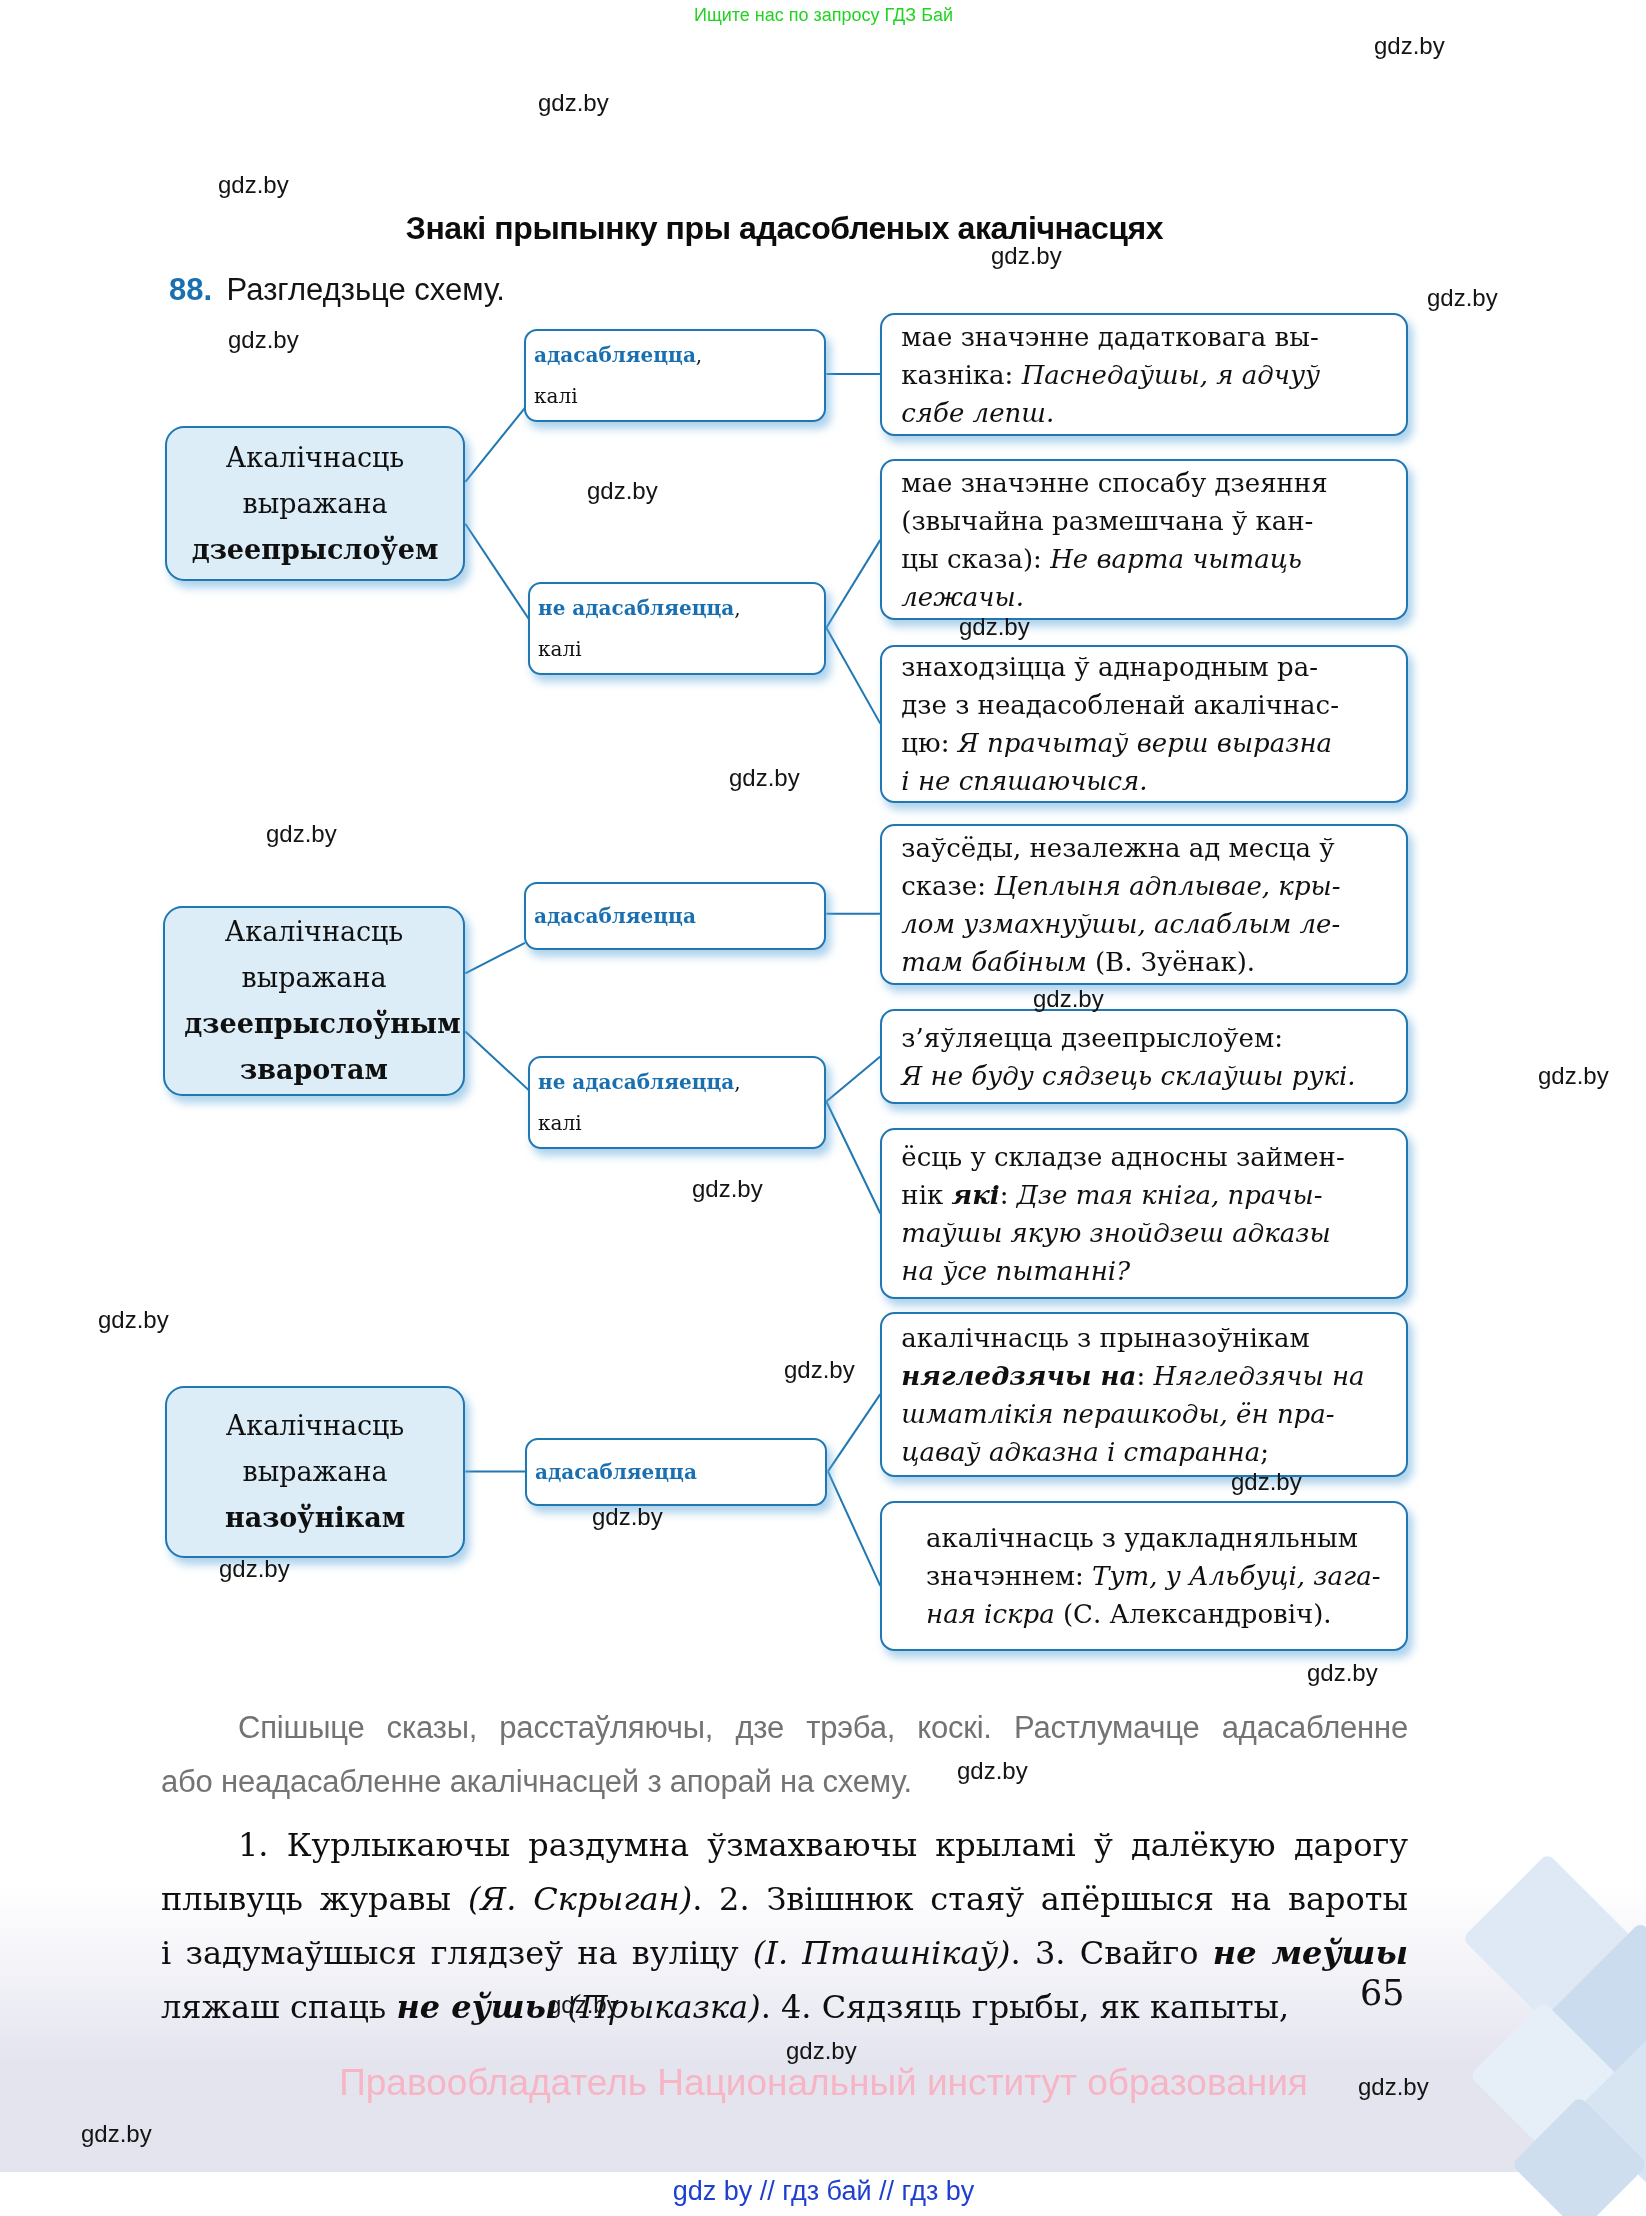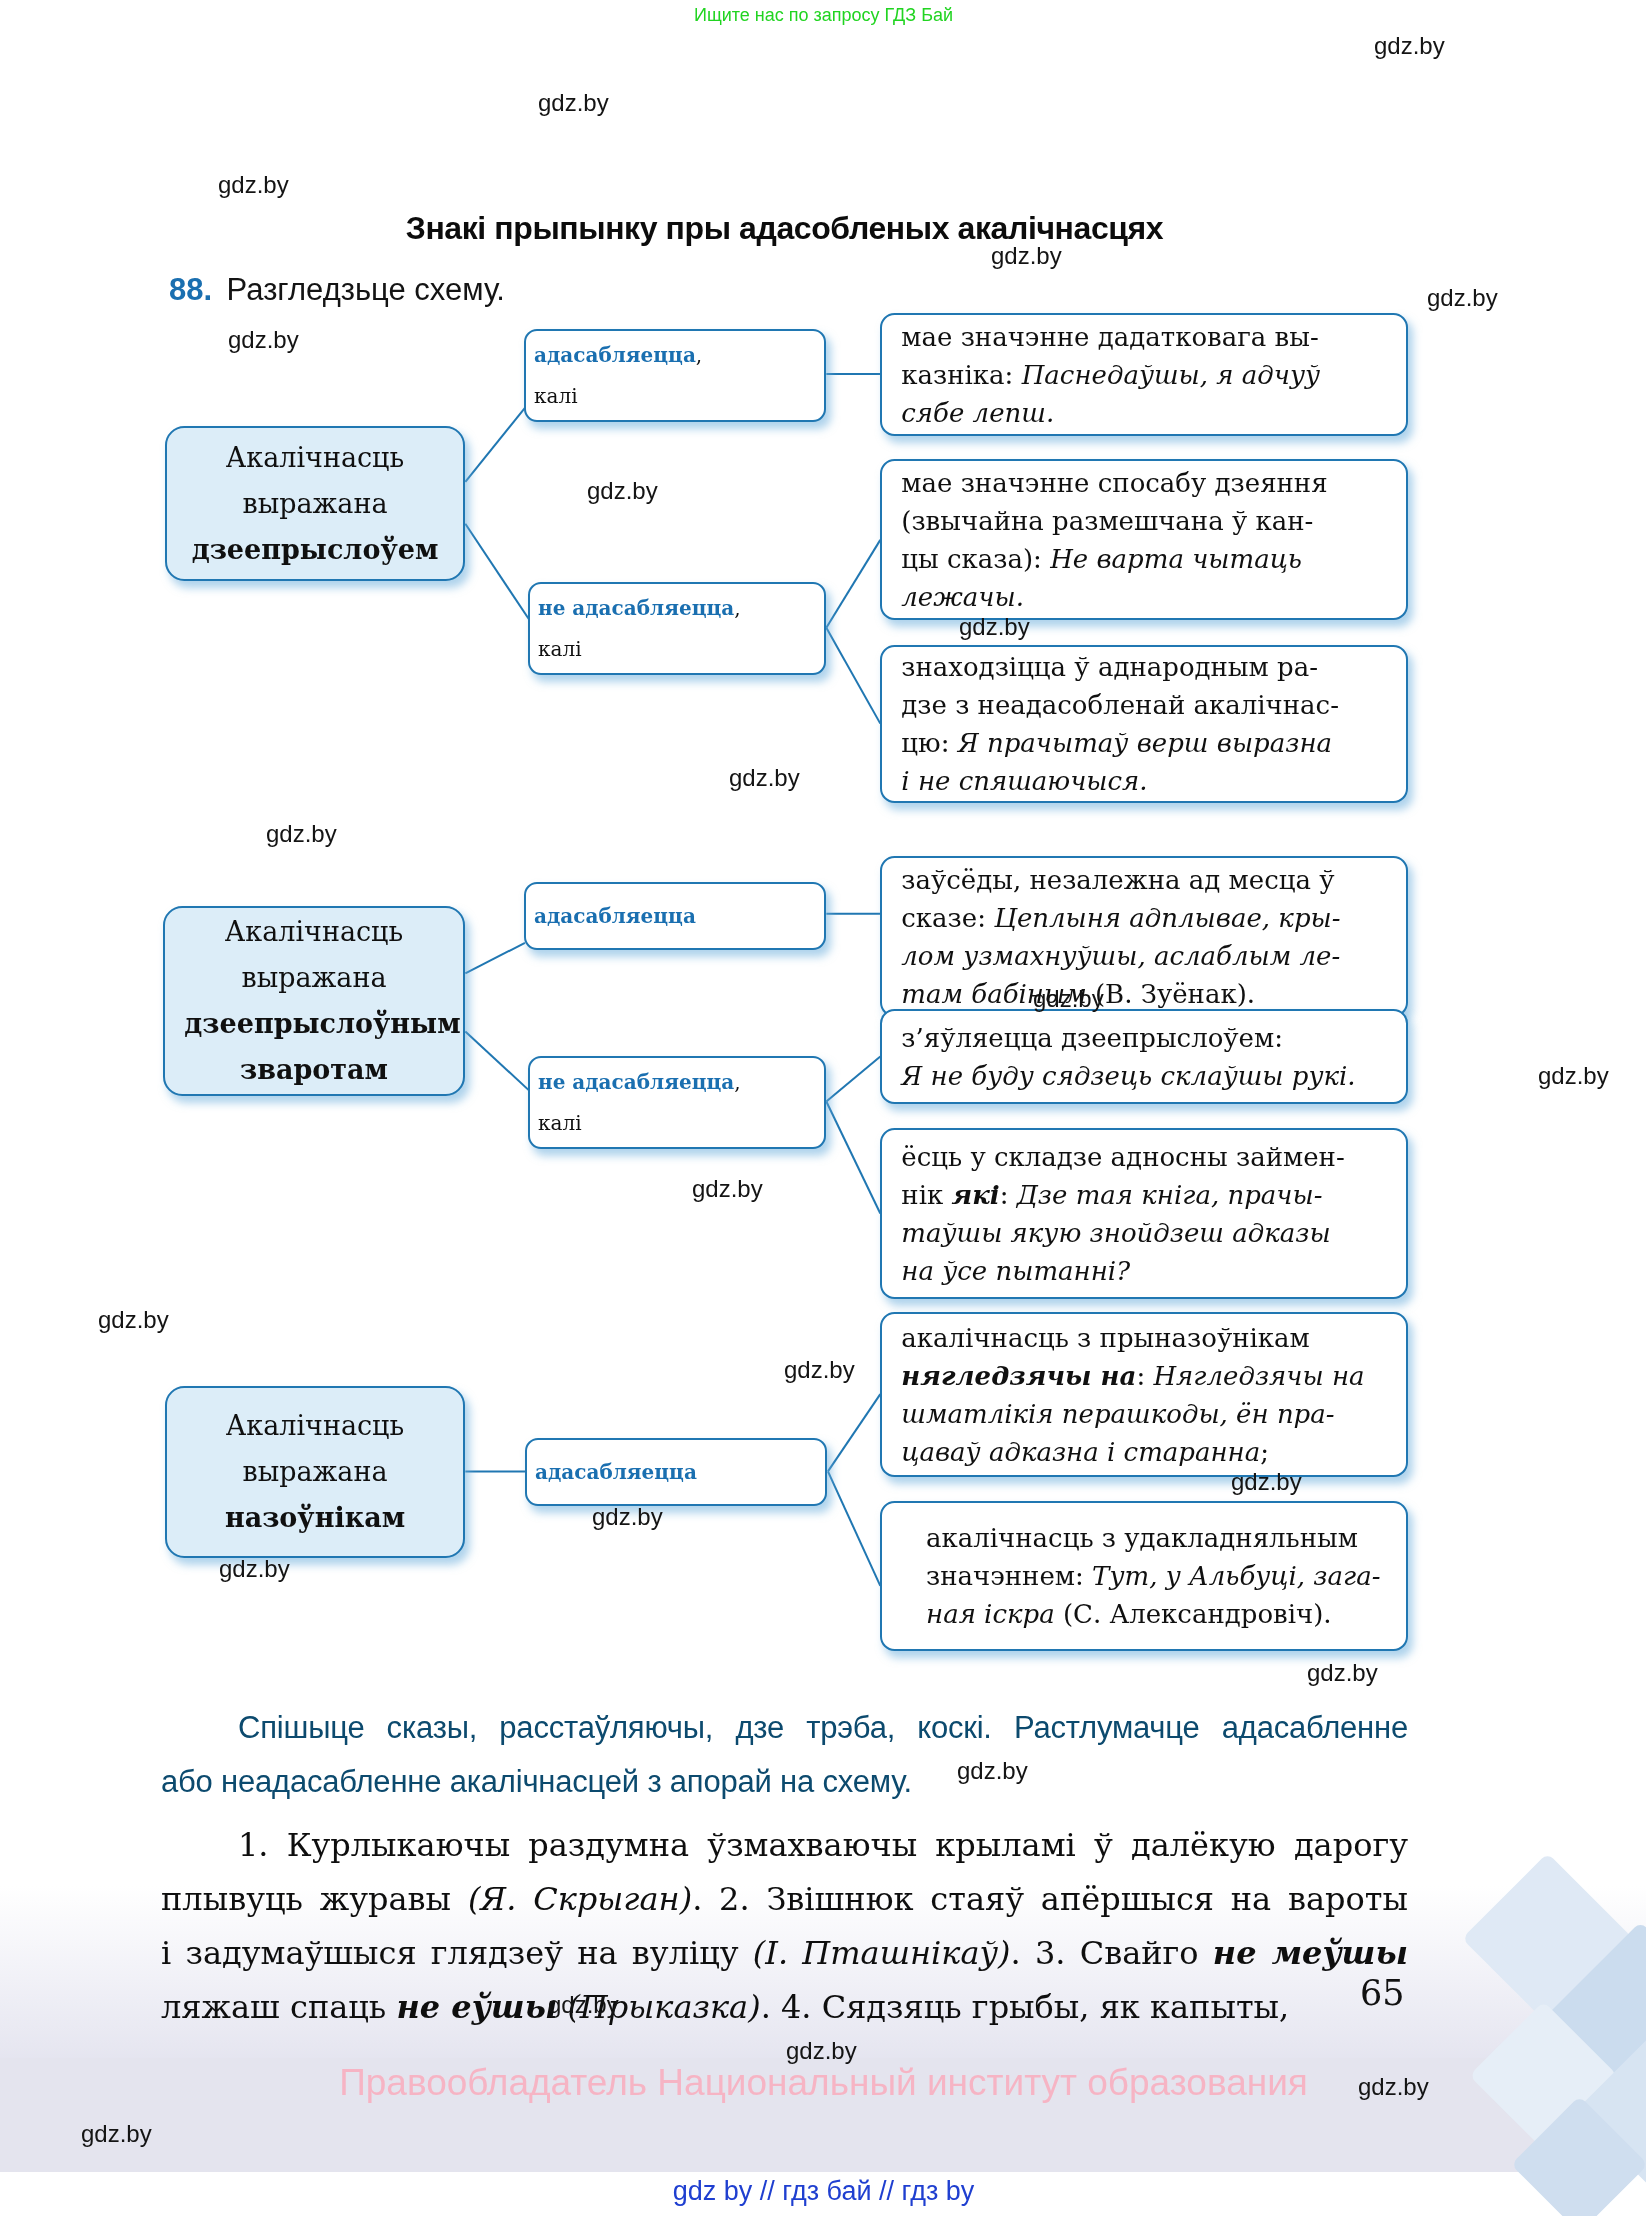--- a/index.html
+++ b/index.html
@@ -48,21 +48,21 @@
   .box.source .bl { line-height:46px; text-align:center; }
   .box.cond { border-radius:13px; font-size:20px; padding-left:8px; }
   .box.cond .bl { line-height:41px; text-align:left; }
   .box.result .bl { text-align:left; }
 
   #connector-svg { position:absolute; left:0; top:0; z-index:3; }
 
   
   .para { position:absolute; left:161px; width:1247px; z-index:5; }
   .task-para { top:1701px; font-family:"Liberation Sans","DejaVu Sans",sans-serif;
-    font-size:31px; line-height:54px; letter-spacing:-0.2px; color:#0c4a6e; }
+    font-size:31px; line-height:54px; letter-spacing:-0.2px; color:#737373; }
   .sent-para { top:1818px; font-size:32px; line-height:54px; color:#0e0e0e; }
   .pline { text-align:justify; text-align-last:justify; }
   .pline.first { text-indent:77px; }
   .pline.last { text-align-last:left; }
 
   .page-number { left:1360px; top:1973px; font-size:35px; color:#111; z-index:6; }
 
   .copyright { left:0; top:2062px; width:1647px; text-align:center;
     font-family:"Liberation Sans","DejaVu Sans",sans-serif;
     font-size:37px; color:#f6b4c4; z-index:5; }
@@ -146,21 +146,21 @@
         <div class="bl"><span class="b">дзеепрыслоўным</span></div>
         <div class="bl"><span class="b">зваротам</span></div>
       </div>
       <div class="box cond" style="left: 524px; top: 882px; width: 302px; height: 68px;">
         <div class="bl"><span class="b" style="color: rgb(26, 111, 176);">адасабляецца</span></div>
       </div>
       <div class="box cond" style="left: 528px; top: 1056px; width: 298px; height: 93px;">
         <div class="bl"><span class="b" style="color: rgb(26, 111, 176);">не адасабляецца</span><span>,</span></div>
         <div class="bl"><span>калі</span></div>
       </div>
-      <div class="box result" style="left: 880px; top: 824px; width: 528px; height: 161px; margin-top: 32px;">
+      <div class="box result" style="left: 880px; top: 824px; width: 528px; height: 161px;">
         <div class="bl"><span>заўсёды, незалежна ад месца ў</span></div>
         <div class="bl"><span>сказе: </span><span class="i">Цеплыня адплывае, кры-</span></div>
         <div class="bl"><span class="i">лом узмахнуўшы, аслаблым ле-</span></div>
         <div class="bl"><span class="i">там бабіным </span><span>(В. Зуёнак).</span></div>
       </div>
       <div class="box result" style="left: 880px; top: 1009px; width: 528px; height: 95px;">
         <div class="bl"><span>з’яўляецца дзеепрыслоўем:</span></div>
         <div class="bl"><span class="i">Я не буду сядзець склаўшы рукі.</span></div>
       </div>
       <div class="box result" style="left: 880px; top: 1128px; width: 528px; height: 171px;">

